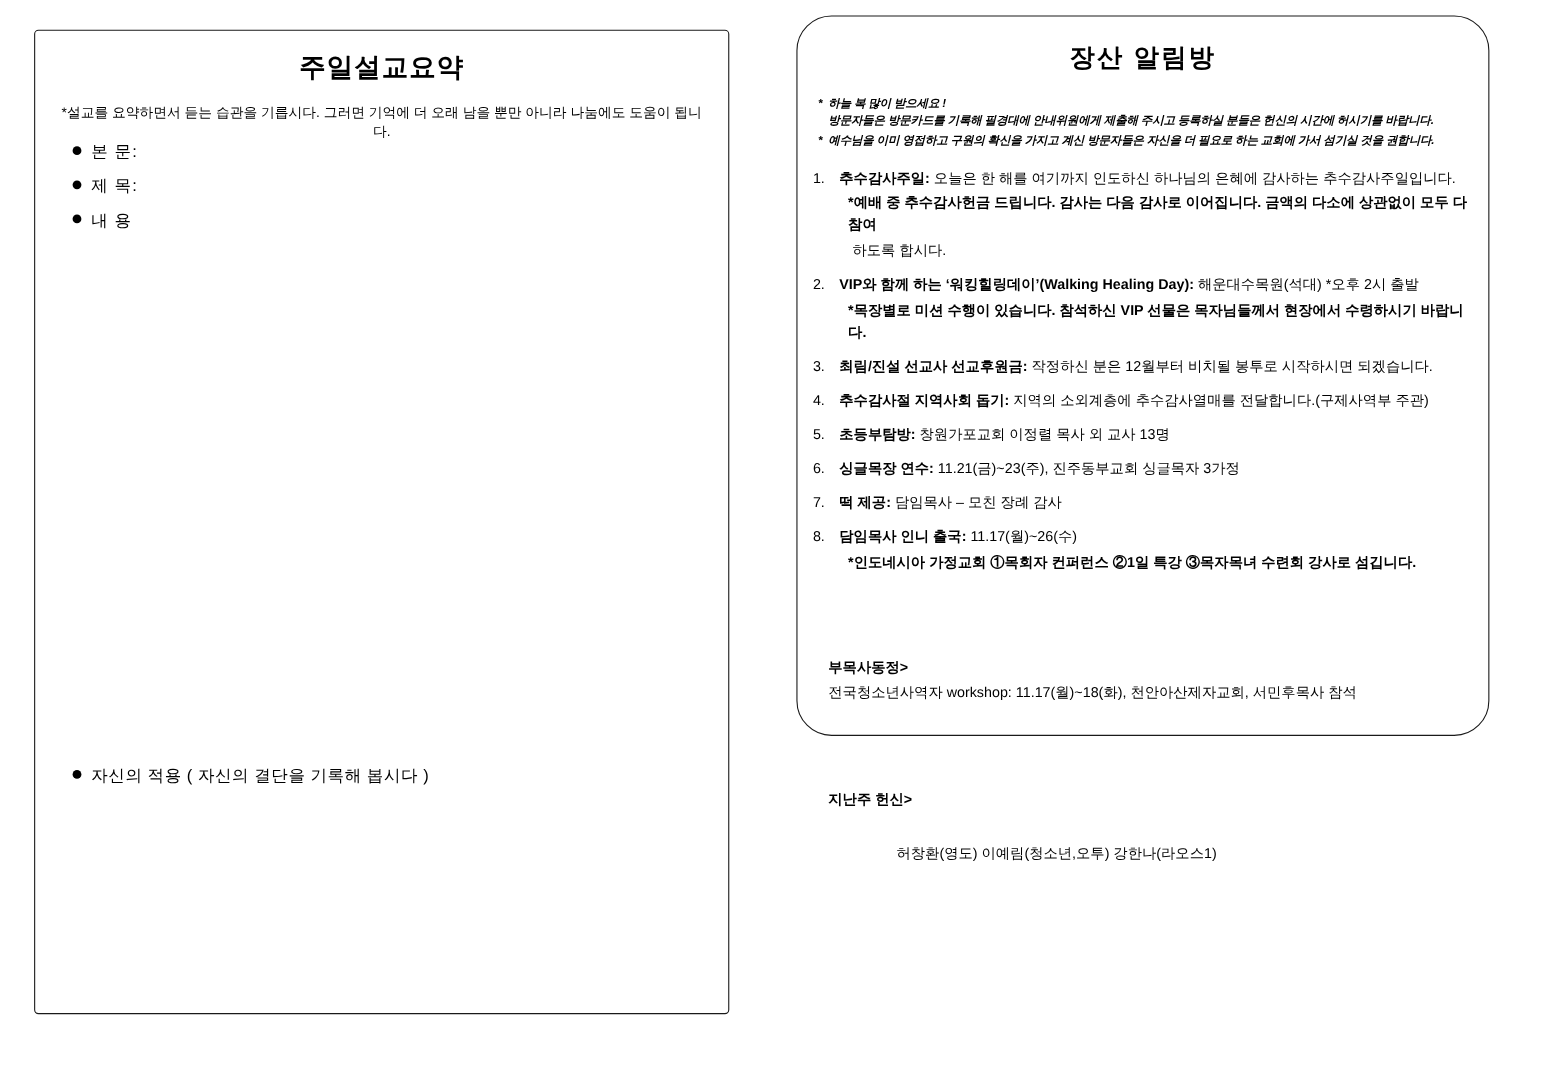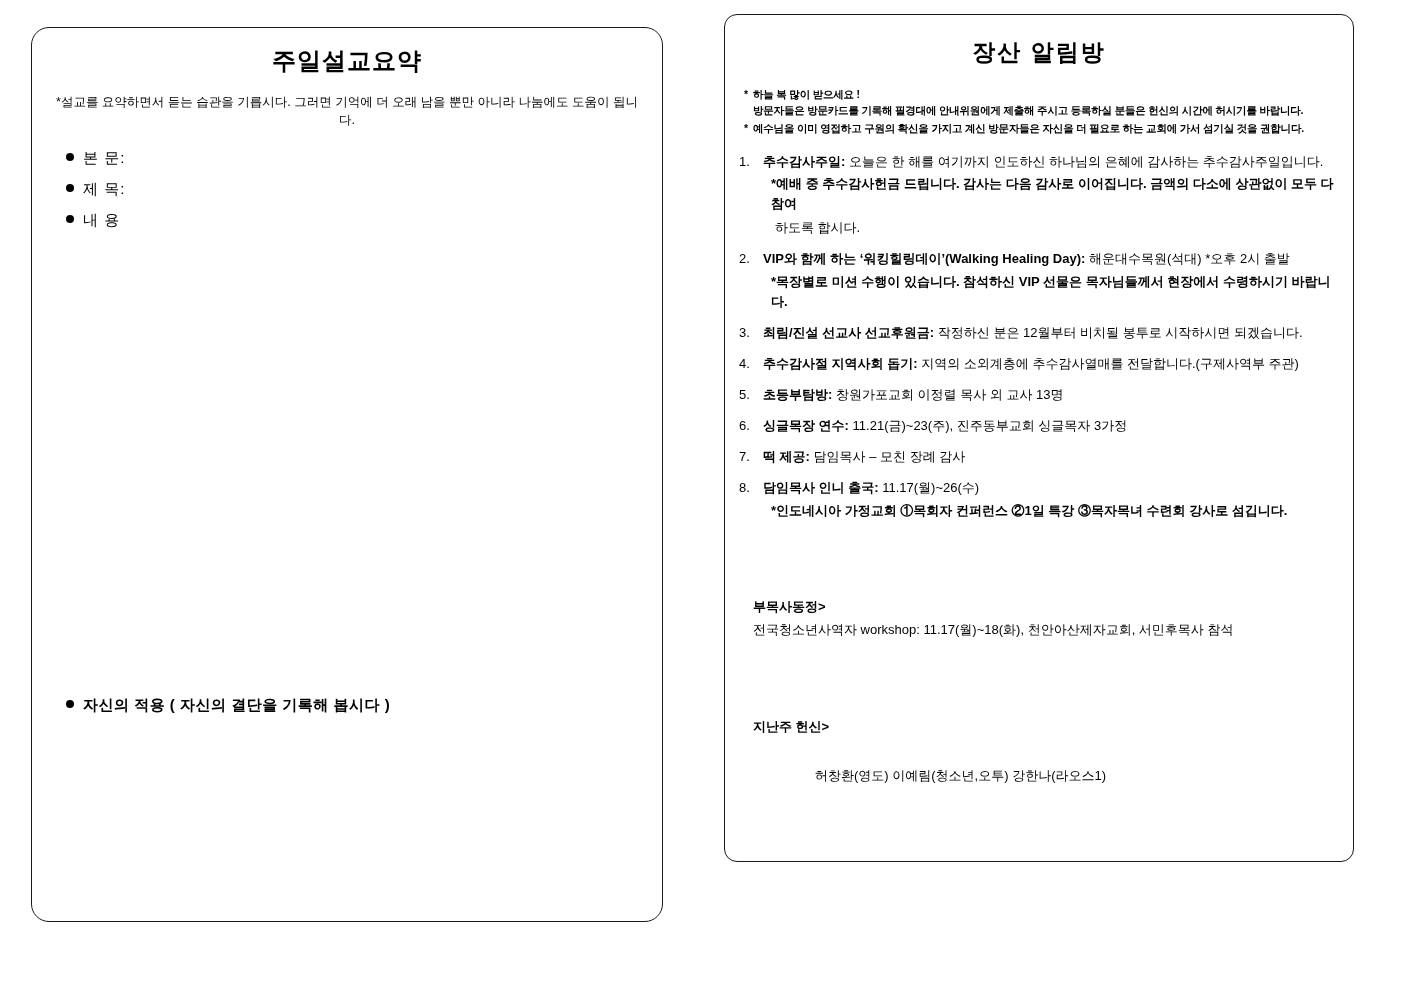--- a/index.html
+++ b/index.html
@@ -23,40 +23,39 @@
   }
 
   
   .panel-left {
     position: absolute;
     left: 31px;
     top: 27px;
     width: 632px;
     height: 895px;
     border: 1px solid #1a1a1a;
-    border-radius: 18px;
+    border-radius: 4px;
     box-sizing: border-box;
     background: #fff;
   }
   .left-title {
     text-align: center;
     font-size: 24px;
     font-weight: bold;
     letter-spacing: 1px;
     margin-top: 17px;
   }
   .left-sub {
     text-align: center;
     font-size: 12.5px;
     margin-top: 17px;
     padding: 0 18px;
     line-height: 1.4;
   }
   .left-fields {
-    margin-top: 20px;
     padding-left: 34px;
   }
   .field-row {
     font-size: 15px;
     margin-bottom: 12px;
     letter-spacing: 1px;
   }
   .bullet {
     display: inline-block;
     width: 8px;
@@ -65,32 +64,31 @@
     border-radius: 50%;
     margin-right: 9px;
     vertical-align: 2px;
   }
   .left-apply {
     position: absolute;
     left: 34px;
     top: 668px;
     font-size: 15px;
     letter-spacing: 0.5px;
-    font-weight: bold;
   }
 
   
   .panel-right {
     position: absolute;
     left: 724px;
     top: 14px;
     width: 630px;
-    height: 848px;
+    height: 655px;
     border: 1px solid #1a1a1a;
-    border-radius: 13px;
+    border-radius: 32px;
     box-sizing: border-box;
     background: #fff;
   }
   .right-title {
     text-align: center;
     font-size: 23px;
     font-weight: bold;
     letter-spacing: 2px;
     margin-top: 22px;
   }
@@ -106,21 +104,21 @@
     margin-bottom: 1px;
   }
   .notice-star {
     width: 14px;
     flex: 0 0 14px;
     text-align: center;
   }
   .notice-body {
     flex: 1 1 auto;
   }
-  .notice-body div { white-space: nowrap; }
+  .notice-body div { white-space: nowrap; font-style: italic; }
 
   .items {
     margin: 16px 14px 0 14px;
   }
   .item {
     display: flex;
     margin-bottom: 11px;
     font-size: 13px;
     line-height: 1.55;
   }

